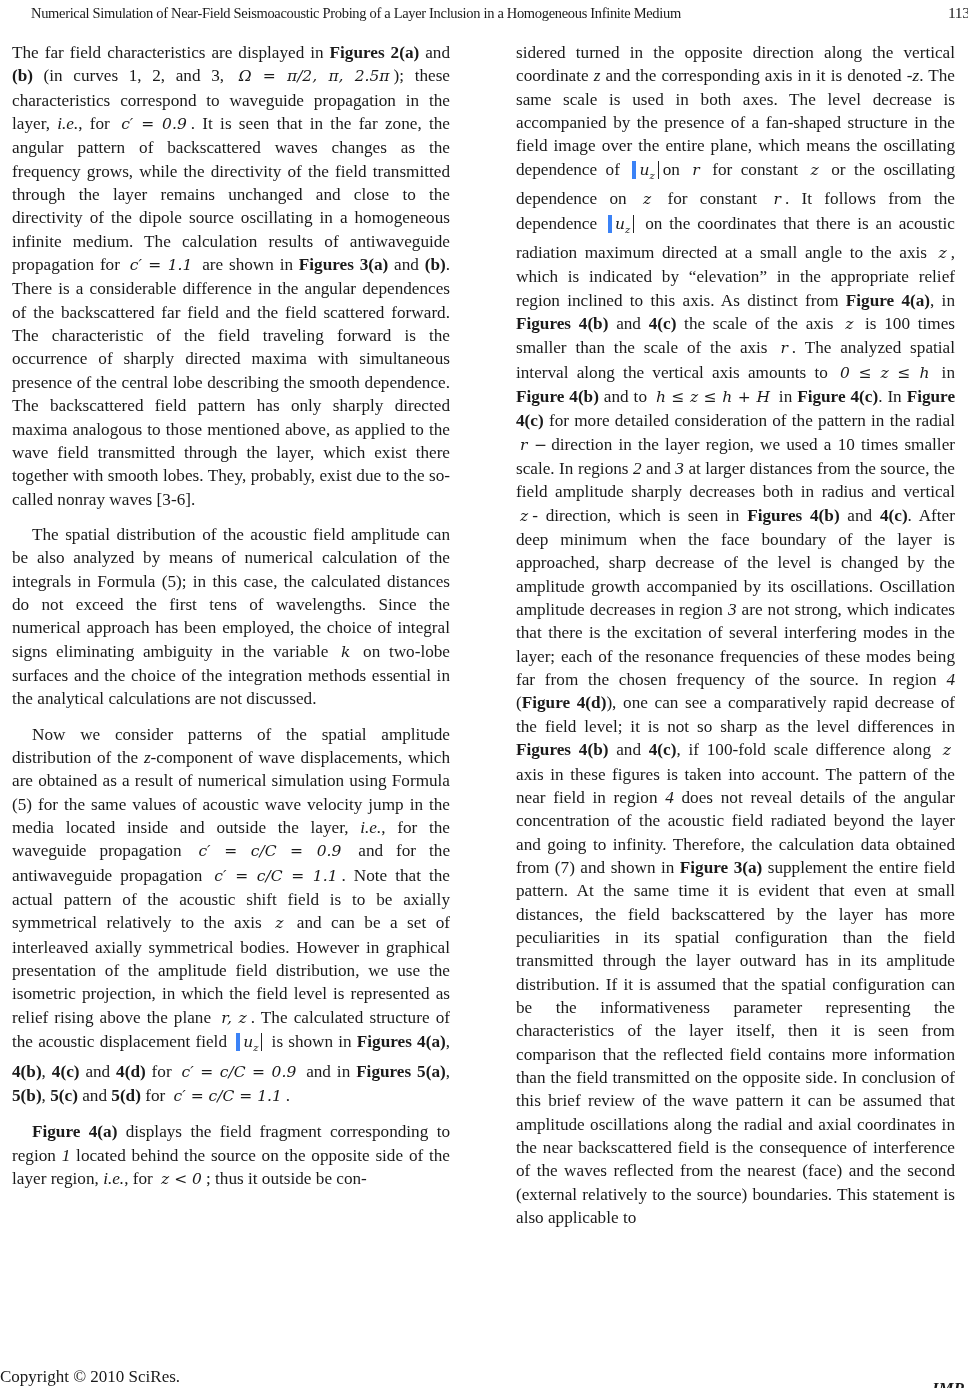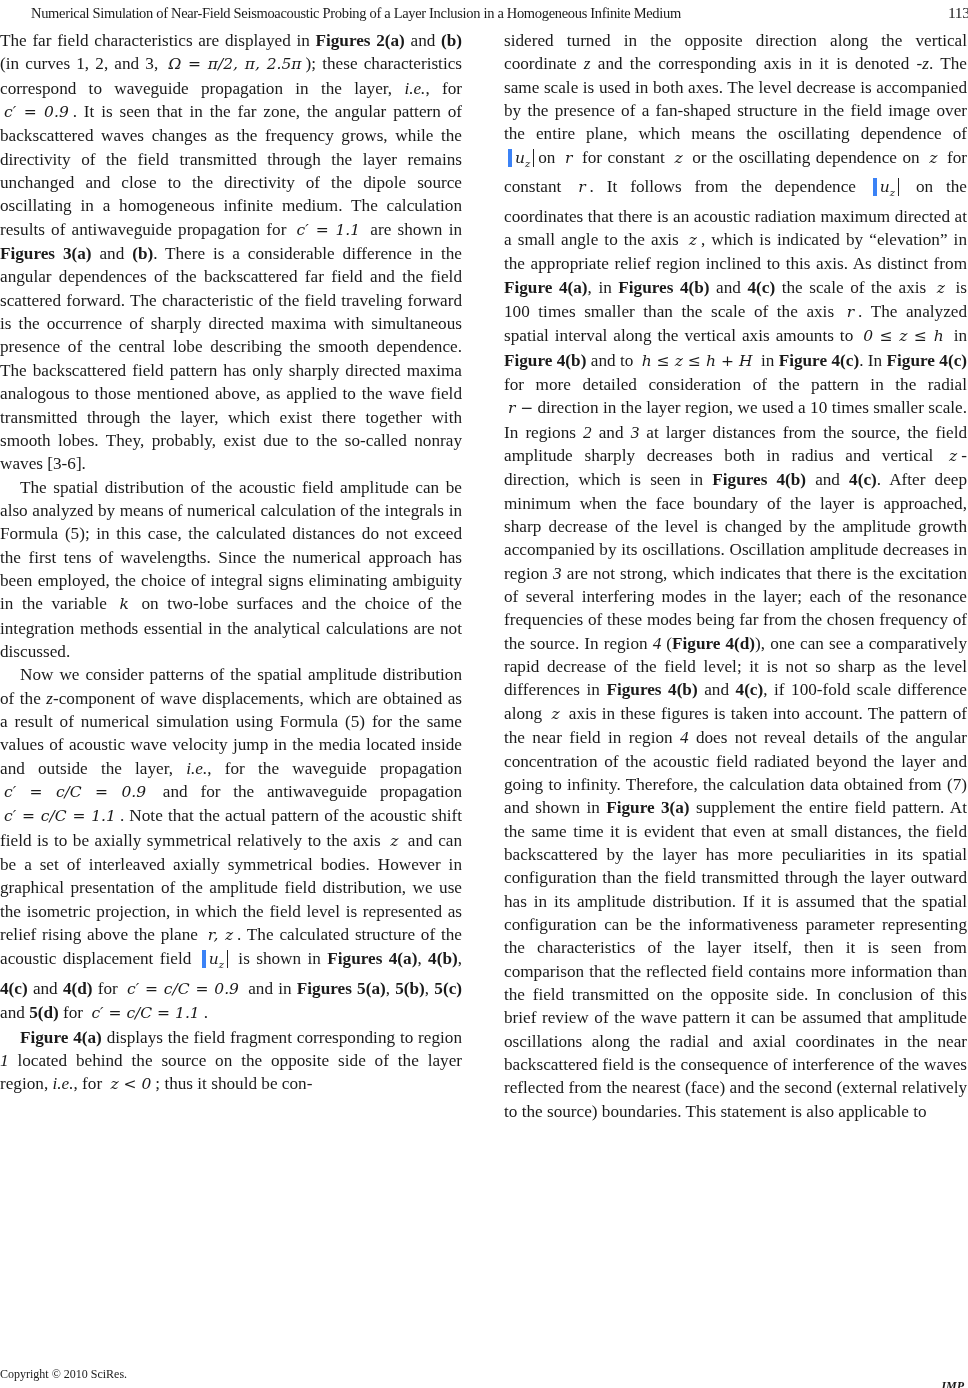--- a/index.html
+++ b/index.html
@@ -6,45 +6,45 @@
   body { width:968px; height:1388px; position:relative; overflow:hidden;
          font-family:"Liberation Serif","DejaVu Serif",serif; color:#1a1a1a; }
   .running-header { position:absolute; top:4px; left:0; width:900px; height:22px;
          font-size:15.6px; letter-spacing:-0.35px; }
   .running-header .title { position:absolute; left:31px; top:0; transform:scaleX(0.93); transform-origin:left top; white-space:nowrap; }
   .running-header .page { position:absolute; left:948px; top:0;text-align:center; }
   .col { position:absolute; top:29px; width:462px; font-size:17.2px; line-height:23.35px;
          text-align:justify; hyphens:none; }
   .col.left { left:0px; }
   .col.right { left:504px; width:463px; }
-  .col p { margin:0; }
+  .col p { margin:12px; }
   .col p.indent { text-indent:20px; }
   .col p.first-noindent { text-indent:0; }
   .col p + p { margin-top:0; }
   b.bold { font-weight:bold; }
   i.it { font-style:italic; }
   .math { font-family:"DejaVu Serif","Liberation Serif",serif; font-style:italic; font-size:15.5px; white-space:nowrap; padding:0 4px; }
   .math.abs { border-left:4px solid #3b82f6; border-right:1px solid #222; padding:0 3px; margin:0 4px; }
-  .footer { position:absolute; top:1367px; left:0; width:968px; height:20px; font-size:12px; }
+  .footer { position:absolute; top:1367px; left:0; width:968px; height:20px; font-size:17px; }
   .footer .copyright { position:absolute; left:0; top:0; }
   .footer .journal { position:absolute; right:4px; top:12px; font-weight:bold; font-style:italic; }
 </style>
 </head>
 <body>
 
 <div class="running-header">
   <span class="title">Numerical Simulation of Near-Field Seismoacoustic Probing of a Layer Inclusion in a Homogeneous Infinite Medium</span>
   <span class="page">113</span>
 </div>
 
 <div class="col left">
     <p class="first-noindent"><span>The far field characteristics are displayed in </span><b class="bold">Figures 2(a)</b><span> and </span><b class="bold">(b)</b><span> (in curves 1, 2, and 3, </span><span class="math">Ω = π/2, π, 2.5π</span><span>); these characteristics correspond to waveguide propagation in the layer, </span><i class="it">i.e.</i><span>, for </span><span class="math">c′ = 0.9</span><span>. It is seen that in the far zone, the angular pattern of backscattered waves changes as the frequency grows, while the directivity of the field transmitted through the layer remains unchanged and close to the directivity of the dipole source oscillating in a homogeneous infinite medium. The calculation results of antiwaveguide propagation for </span><span class="math">c′ = 1.1</span><span> are shown in </span><b class="bold">Figures 3(a)</b><span> and </span><b class="bold">(b)</b><span>. There is a considerable difference in the angular dependences of the backscattered far field and the field scattered forward. The characteristic of the field traveling forward is the occurrence of sharply directed maxima with simultaneous presence of the central lobe describing the smooth dependence. The backscattered field pattern has only sharply directed maxima analogous to those mentioned above, as applied to the wave field transmitted through the layer, which exist there together with smooth lobes. They, probably, exist due to the so-called nonray waves [3-6].</span></p>
     <p class="indent"><span>The spatial distribution of the acoustic field amplitude can be also analyzed by means of numerical calculation of the integrals in Formula (5); in this case, the calculated distances do not exceed the first tens of wavelengths. Since the numerical approach has been employed, the choice of integral signs eliminating ambiguity in the variable </span><span class="math">k</span><span> on two-lobe surfaces and the choice of the integration methods essential in the analytical calculations are not discussed.</span></p>
     <p class="indent"><span>Now we consider patterns of the spatial amplitude distribution of the </span><i class="it">z</i><span>-component of wave displacements, which are obtained as a result of numerical simulation using Formula (5) for the same values of acoustic wave velocity jump in the media located inside and outside the layer, </span><i class="it">i.e.</i><span>, for the waveguide propagation </span><span class="math">c′ = c/C = 0.9</span><span> and for the antiwaveguide propagation </span><span class="math">c′ = c/C = 1.1</span><span>. Note that the actual pattern of the acoustic shift field is to be axially symmetrical relatively to the axis </span><span class="math">z</span><span> and can be a set of interleaved axially symmetrical bodies. However in graphical presentation of the amplitude field distribution, we use the isometric projection, in which the field level is represented as relief rising above the plane </span><span class="math">r, z</span><span>. The calculated structure of the acoustic displacement field </span><span class="math abs"><span>u</span><sub style="font-size: 10px;">z</sub></span><span> is shown in </span><b class="bold">Figures 4(a)</b><span>, </span><b class="bold">4(b)</b><span>, </span><b class="bold">4(c)</b><span> and </span><b class="bold">4(d)</b><span> for </span><span class="math">c′ = c/C = 0.9</span><span> and in </span><b class="bold">Figures 5(a)</b><span>, </span><b class="bold">5(b)</b><span>, </span><b class="bold">5(c)</b><span> and </span><b class="bold">5(d)</b><span> for </span><span class="math">c′ = c/C = 1.1</span><span>.</span></p>
-    <p class="indent"><b class="bold">Figure 4(a)</b><span> displays the field fragment corresponding to region </span><i class="it">1</i><span> located behind the source on the opposite side of the layer region, </span><i class="it">i.e.</i><span>, for </span><span class="math">z &lt; 0</span><span>; thus it should be con-</span></p>
+    <p class="indent"><b class="bold">Figure 4(a)</b><span> displays the field fragment corresponding to region </span><i class="it">1</i><span> located behind the source on the opposite side of the layer region, </span><i class="it">i.e.</i><span>, for </span><span class="math">z &lt; 0</span><span>; thus it outside be con-</span></p>
   </div>
 <div class="col right">
     <p class="first-noindent"><span>sidered turned in the opposite direction along the vertical coordinate </span><i class="it">z</i><span> and the corresponding axis in it is denoted </span><i class="it">-z</i><span>. The same scale is used in both axes. The level decrease is accompanied by the presence of a fan-shaped structure in the field image over the entire plane, which means the oscillating dependence of </span><span class="math abs"><span>u</span><sub style="font-size: 10px;">z</sub></span><span>on </span><span class="math">r</span><span> for constant </span><span class="math">z</span><span> or the oscillating dependence on </span><span class="math">z</span><span> for constant </span><span class="math">r</span><span>. It follows from the dependence </span><span class="math abs"><span>u</span><sub style="font-size: 10px;">z</sub></span><span> on the coordinates that there is an acoustic radiation maximum directed at a small angle to the axis </span><span class="math">z</span><span>, which is indicated by “elevation” in the appropriate relief region inclined to this axis. As distinct from </span><b class="bold">Figure 4(a)</b><span>, in </span><b class="bold">Figures 4(b)</b><span> and </span><b class="bold">4(c)</b><span> the scale of the axis </span><span class="math">z</span><span> is 100 times smaller than the scale of the axis </span><span class="math">r</span><span>. The analyzed spatial interval along the vertical axis amounts to </span><span class="math">0 ≤ z ≤ h</span><span> in </span><b class="bold">Figure 4(b)</b><span> and to </span><span class="math">h ≤ z ≤ h + H</span><span> in </span><b class="bold">Figure 4(c)</b><span>. In </span><b class="bold">Figure 4(c)</b><span> for more detailed consideration of the pattern in the radial </span><span class="math">r −</span><span>direction in the layer region, we used a 10 times smaller scale. In regions </span><i class="it">2</i><span> and </span><i class="it">3</i><span> at larger distances from the source, the field amplitude sharply decreases both in radius and vertical </span><span class="math">z</span><span>- direction, which is seen in </span><b class="bold">Figures 4(b)</b><span> and </span><b class="bold">4(c)</b><span>. After deep minimum when the face boundary of the layer is approached, sharp decrease of the level is changed by the amplitude growth accompanied by its oscillations. Oscillation amplitude decreases in region </span><i class="it">3</i><span> are not strong, which indicates that there is the excitation of several interfering modes in the layer; each of the resonance frequencies of these modes being far from the chosen frequency of the source. In region </span><i class="it">4</i><span> (</span><b class="bold">Figure 4(d)</b><span>), one can see a comparatively rapid decrease of the field level; it is not so sharp as the level differences in </span><b class="bold">Figures 4(b)</b><span> and </span><b class="bold">4(c)</b><span>, if 100-fold scale difference along </span><span class="math">z</span><span> axis in these figures is taken into account. The pattern of the near field in region </span><i class="it">4</i><span> does not reveal details of the angular concentration of the acoustic field radiated beyond the layer and going to infinity. Therefore, the calculation data obtained from (7) and shown in </span><b class="bold">Figure 3(a)</b><span> supplement the entire field pattern. At the same time it is evident that even at small distances, the field backscattered by the layer has more peculiarities in its spatial configuration than the field transmitted through the layer outward has in its amplitude distribution. If it is assumed that the spatial configuration can be the informativeness parameter representing the characteristics of the layer itself, then it is seen from comparison that the reflected field contains more information than the field transmitted on the opposite side. In conclusion of this brief review of the wave pattern it can be assumed that amplitude oscillations along the radial and axial coordinates in the near backscattered field is the consequence of interference of the waves reflected from the nearest (face) and the second (external relatively to the source) boundaries. This statement is also applicable to</span></p>
   </div>
 
 <div class="footer">
   <span class="copyright">Copyright © 2010 SciRes.</span>
   <span class="journal">JMP</span>
 </div>
 

